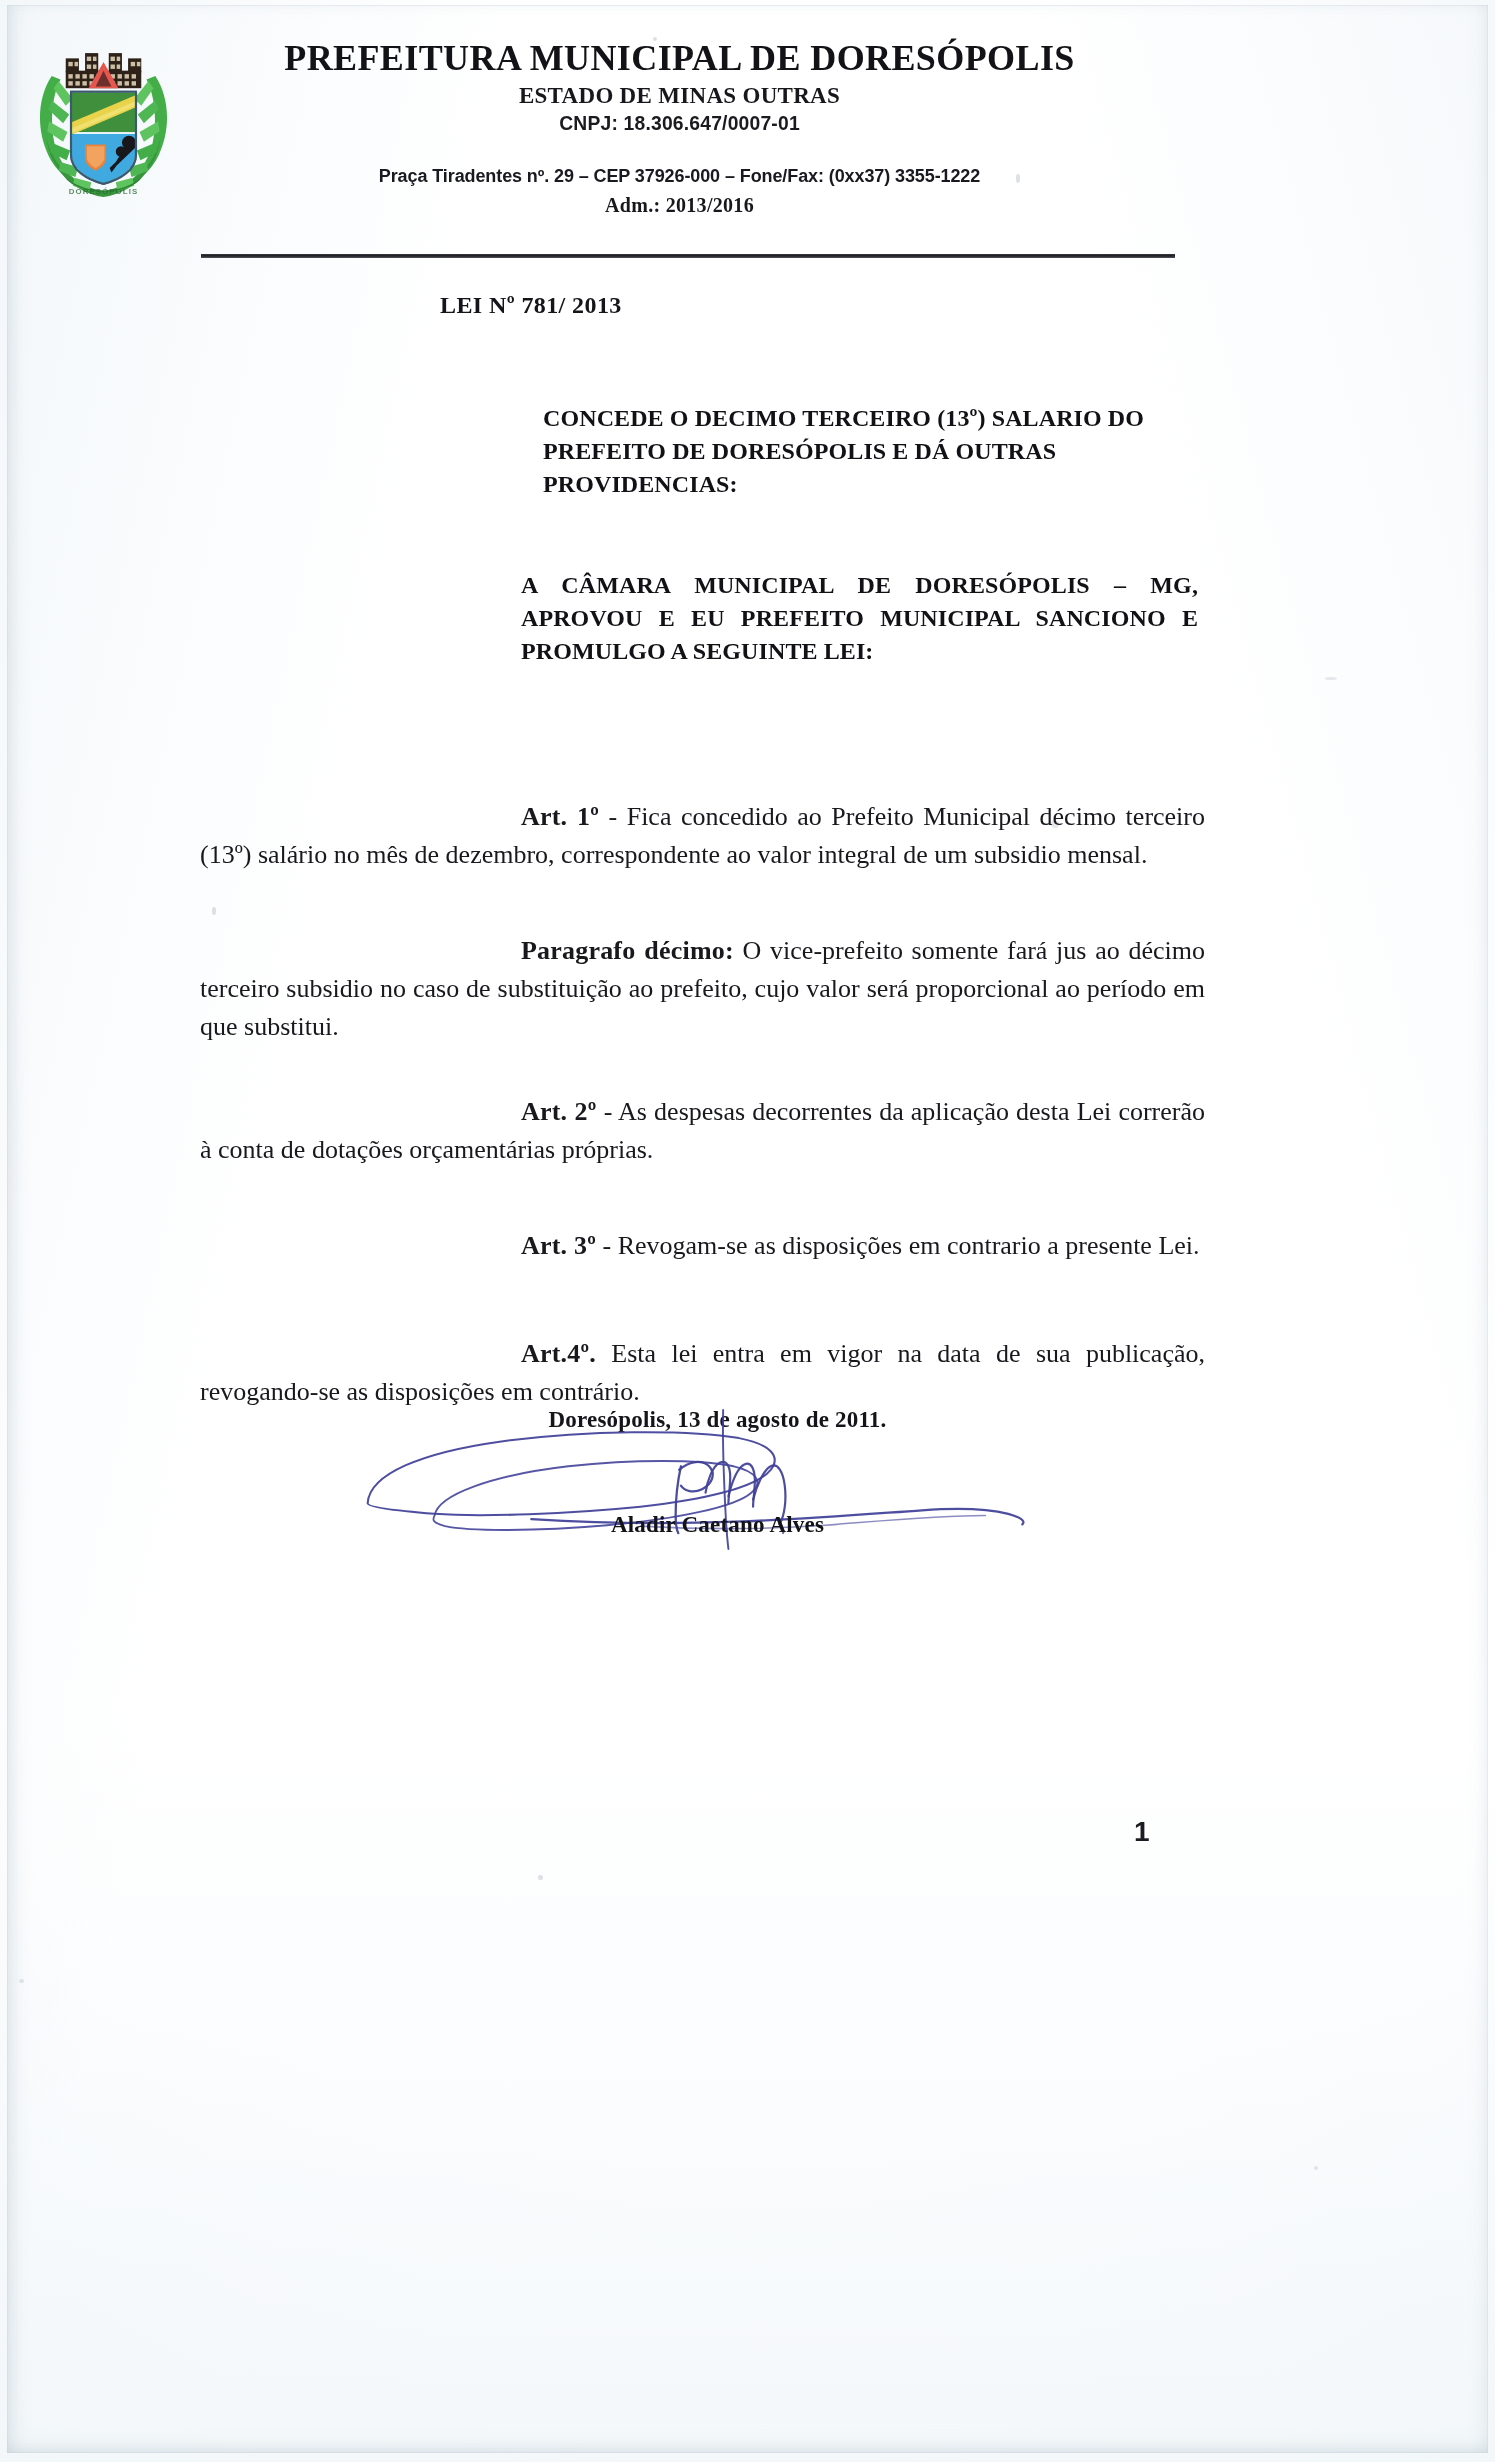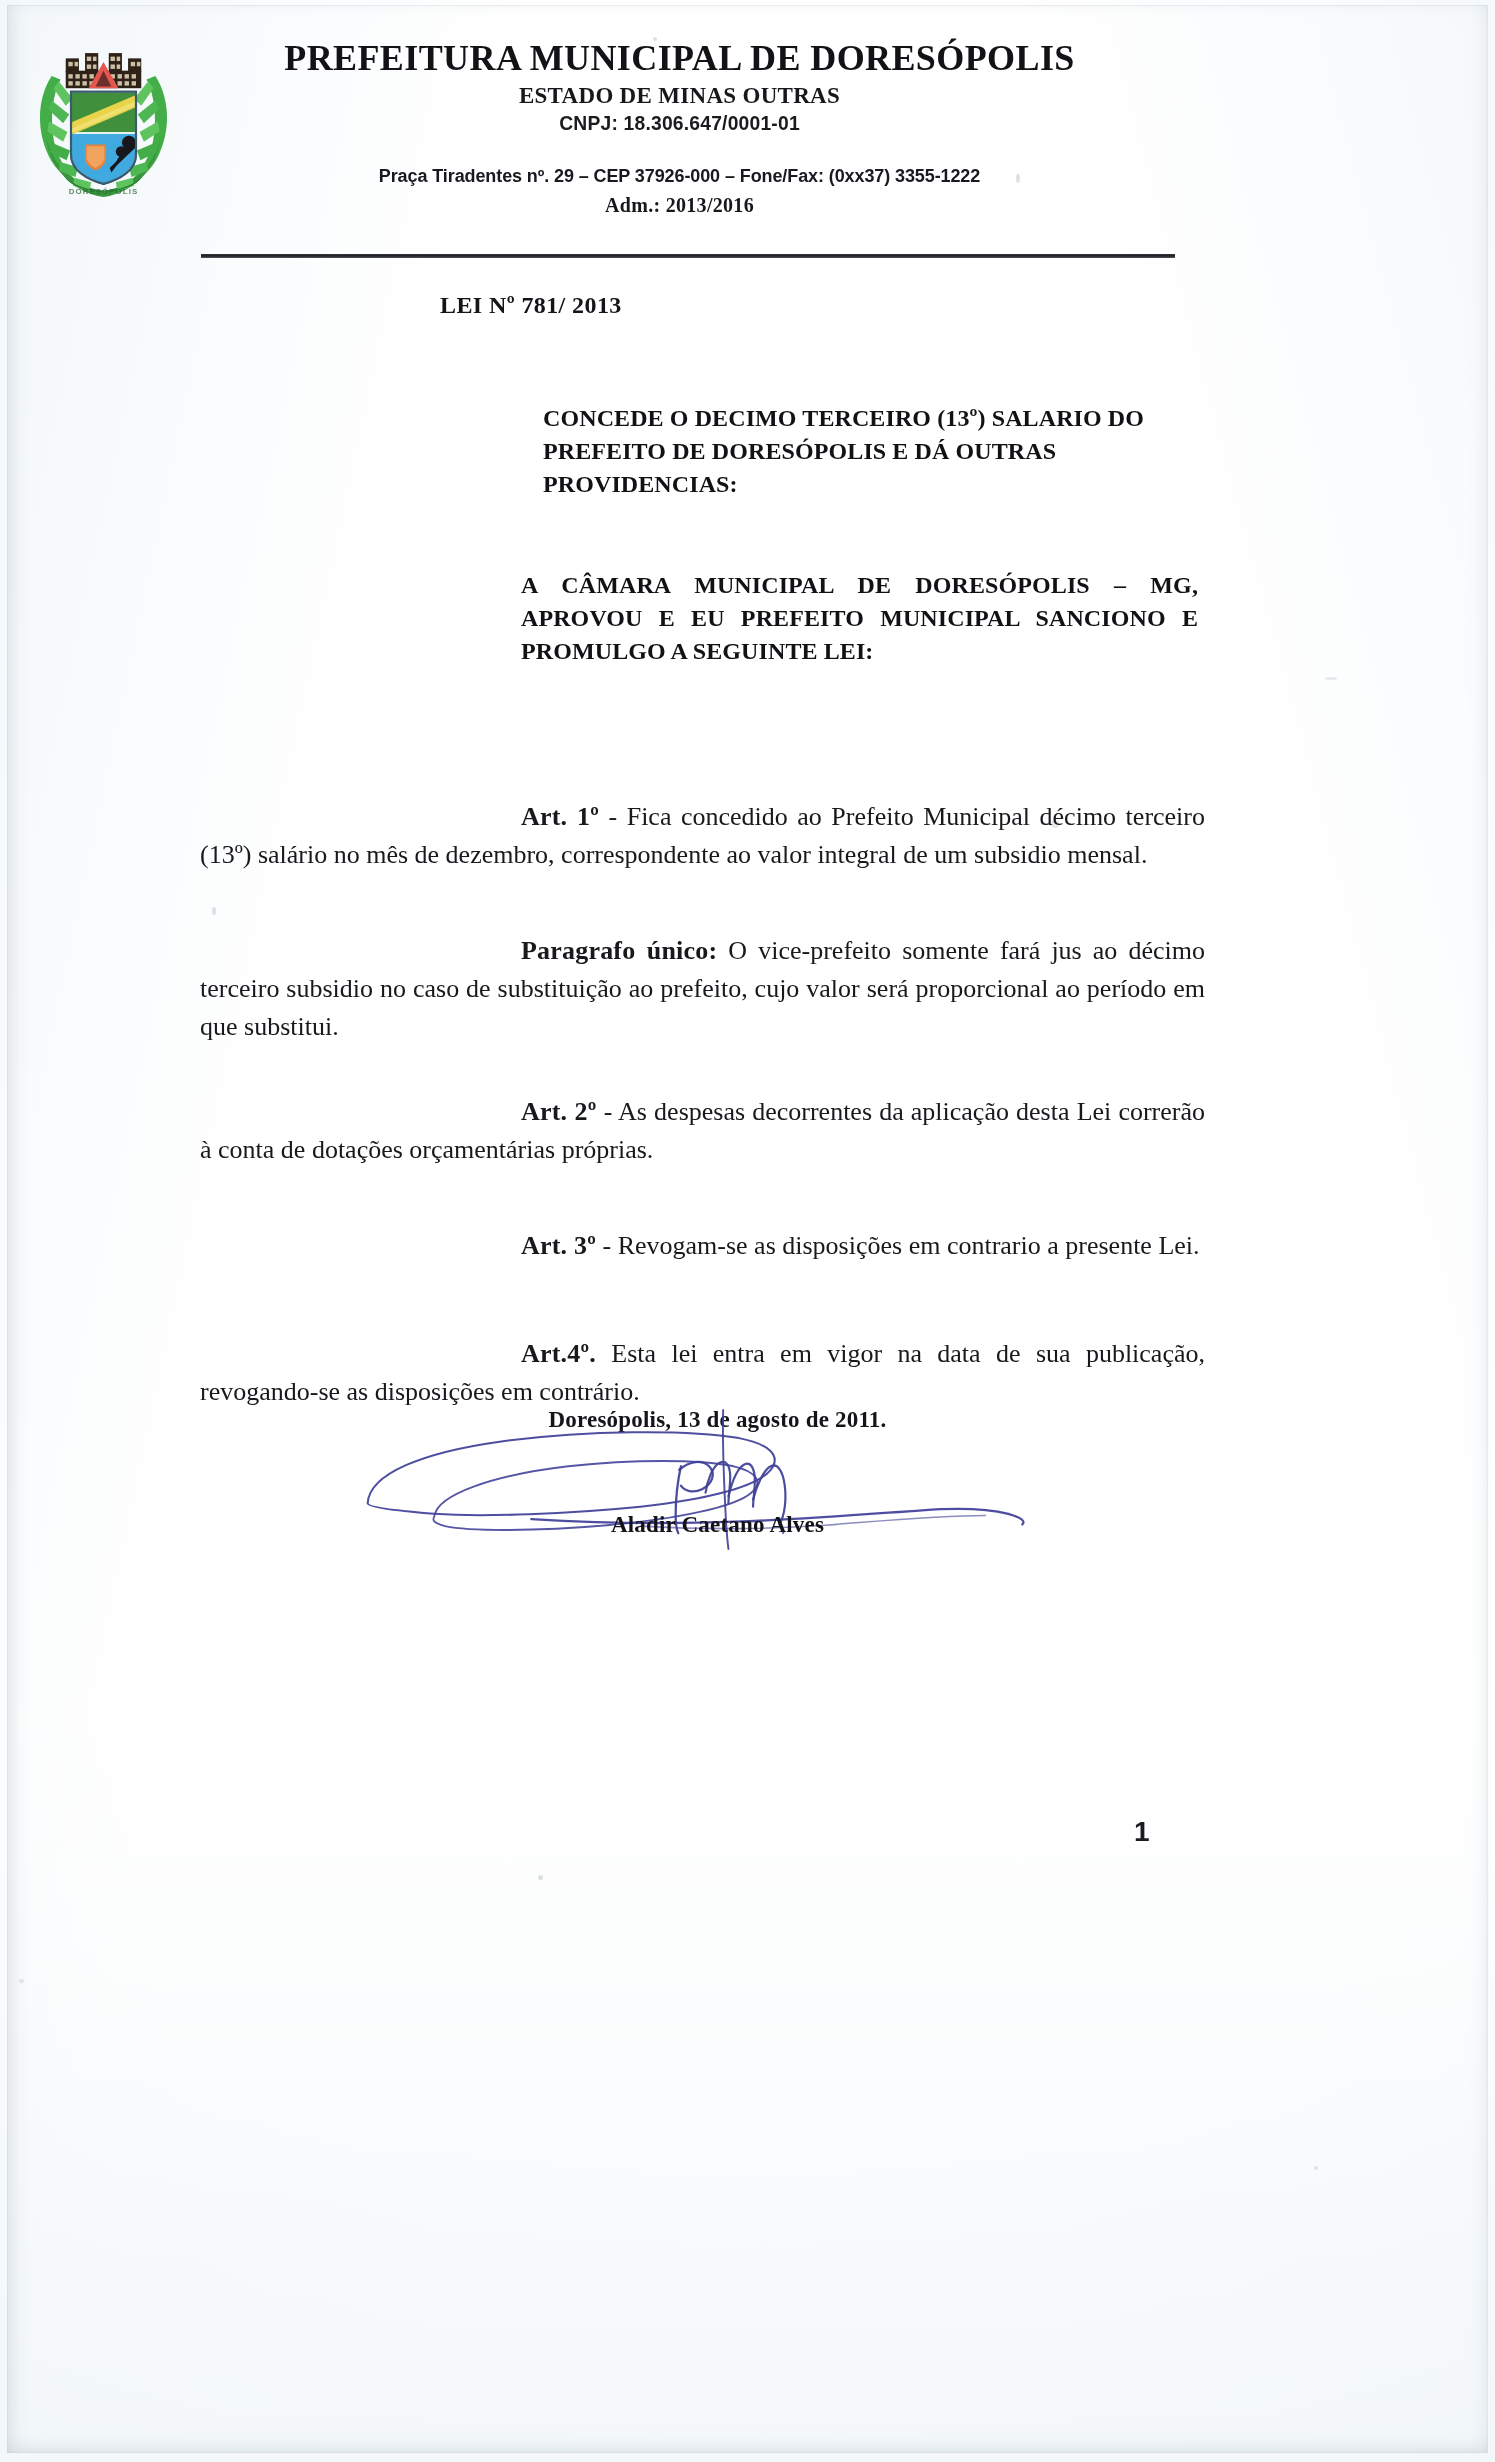--- a/index.html
+++ b/index.html
@@ -360,39 +360,39 @@
             <circle cx="109" cy="144" r="6" fill="#17171c"></circle>
           </g>
           <path d="M52 76 L126 76 L126 148 C126 165 108 176 89 181 C70 176 52 165 52 148 Z" fill="none" stroke="#3b5a6e" stroke-width="2.5"></path>
         </g>
       </svg>
     </div>
 
     <div class="lh-text">
       <div class="org-title">PREFEITURA MUNICIPAL DE DORESÓPOLIS</div>
       <div class="org-state">ESTADO DE MINAS OUTRAS</div>
-      <div class="org-cnpj">CNPJ: 18.306.647/0001-01</div>
+      <div class="org-cnpj">CNPJ: 18.306.647/0007-01</div>
       <div class="org-address">Praça Tiradentes nº. 29 – CEP 37926-000 – Fone/Fax: (0xx37) 3355-1222</div>
       <div class="org-adm">Adm.: 2013/2016</div>
     </div>
 
     <div class="lh-rule"></div>
   </header>
 
   <main class="doc-body">
 
     <div class="lei-numero">LEI Nº 781/ 2013</div>
 
     <div class="bloco-direita ementa">CONCEDE O DECIMO TERCEIRO (13º) SALARIO DO PREFEITO DE DORESÓPOLIS E DÁ OUTRAS PROVIDENCIAS:</div>
 
     <div class="bloco-direita preambulo">A CÂMARA MUNICIPAL DE DORESÓPOLIS – MG, APROVOU E EU PREFEITO MUNICIPAL SANCIONO E PROMULGO A SEGUINTE LEI:</div>
 
     <p class="artigo art1"><span class="rotulo">Art. 1º</span><span> - Fica concedido ao Prefeito Municipal décimo terceiro (13º) salário no mês de dezembro, correspondente ao valor integral de um subsidio mensal.</span></p>
 
-    <p class="artigo par-unico"><span class="rotulo">Paragrafo único:</span><span> O vice-prefeito somente fará jus ao décimo terceiro subsidio no caso de substituição ao prefeito, cujo valor será proporcional ao período em que substitui.</span></p>
+    <p class="artigo par-unico"><span class="rotulo">Paragrafo décimo:</span><span> O vice-prefeito somente fará jus ao décimo terceiro subsidio no caso de substituição ao prefeito, cujo valor será proporcional ao período em que substitui.</span></p>
 
     <p class="artigo art2"><span class="rotulo">Art. 2º</span><span> - As despesas decorrentes da aplicação desta Lei correrão à conta de dotações orçamentárias próprias.</span></p>
 
     <p class="artigo art3"><span class="art3-indent"></span><span class="rotulo">Art. 3º</span><span> - Revogam-se as disposições em contrario a presente Lei.</span></p>
 
     <p class="artigo art4"><span class="rotulo">Art.4º.</span><span> Esta lei entra em vigor na data de sua publicação, revogando-se as disposições em contrário.</span></p>
 
     <div class="assinatura">
       <div class="local-data">Doresópolis, 13 de agosto de 2011.</div>
 

